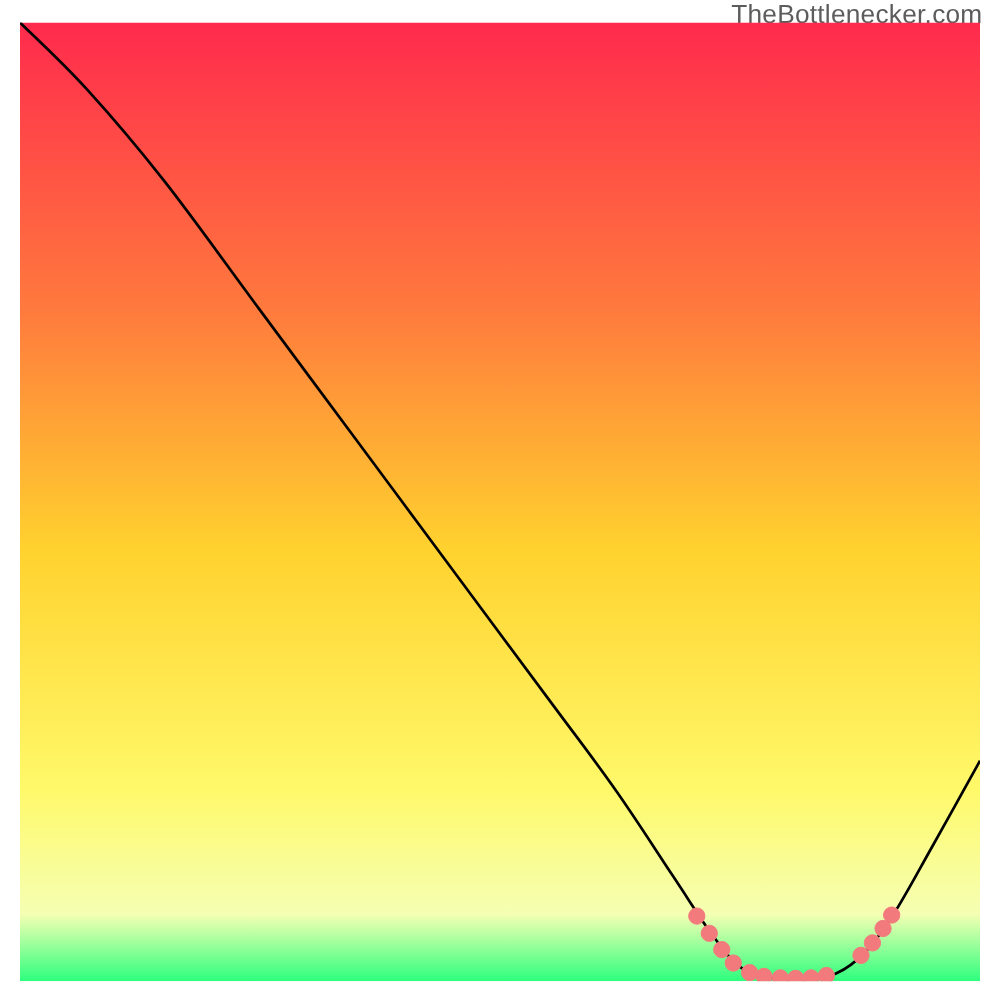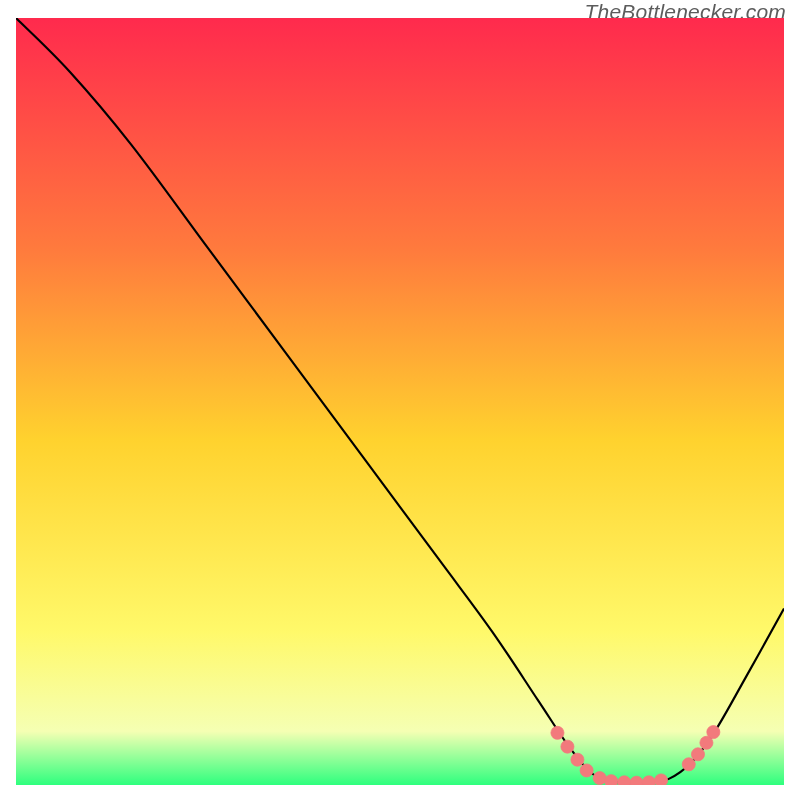--- a/index.html
+++ b/index.html
@@ -8,21 +8,20 @@
     width: 800px;
     height: 800px;
     overflow: hidden;
     font-family: Arial, Helvetica, sans-serif;
   }
   .chart-wrap {
     position: relative;
     width: 800px;
     height: 800px;
     background: #ffffff;
-    font-style: italic;
   }
   .plot-area {
     position: absolute;
     left: 16px;
     top: 18px;
     width: 768px;
     height: 767px;
   }
   .gradient-bg {
     position: absolute;

